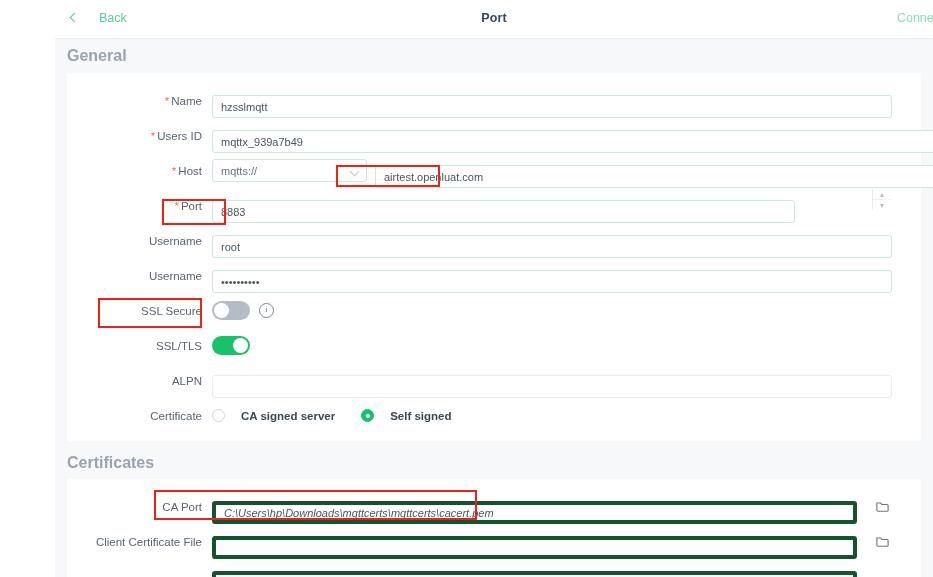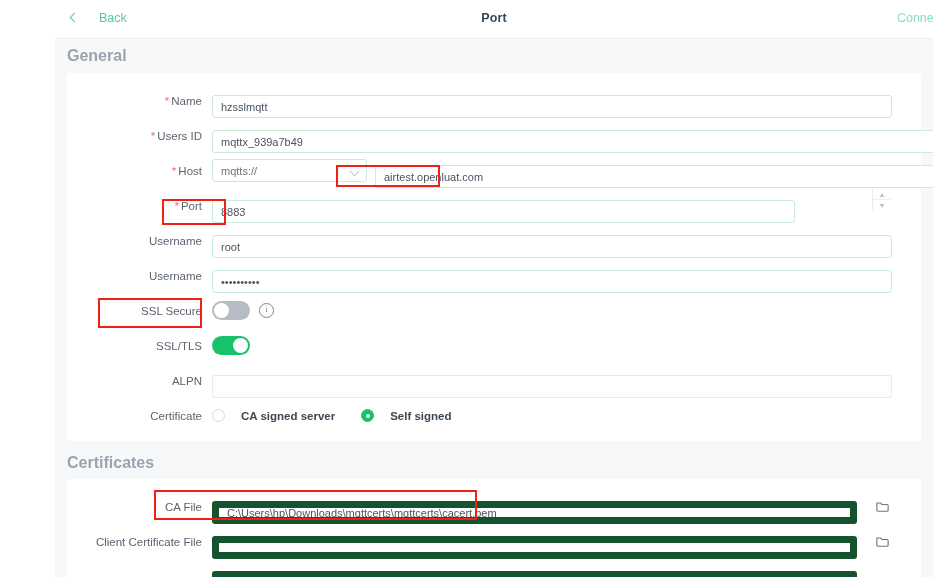--- a/index.html
+++ b/index.html
@@ -250,21 +250,22 @@
     background: #fff;
   }
   .radio-label {
     font-size: 11.5px;
     color: #3d4752;
     font-weight: bold;
   }
   
   .cert-inp {
     width: 645px;
-    border: 7px solid #14532d;
+    border: 4px solid #14532d;
+    font-style: italic;
   }
   .folder-btn {
     margin-left: 18px;
     width: 16px; height: 16px;
     color: #6e7680;
     cursor: pointer;
     flex: 0 0 auto;
   }
   
   .redbox {
@@ -405,21 +406,21 @@
         </div>
       </div>
 
     </div>
 
     <div class="section-head" style="height:38px;line-height:44px">Certificates</div>
 
     <div class="card">
 
       <div class="row">
-        <div class="label">CA File</div>
+        <div class="label">CA Port</div>
         <div class="field-wrap">
           <input class="inp cert-inp" type="text" value="C:\Users\hp\Downloads\mqttcerts\mqttcerts\cacert.pem" style="">
           <span class="folder-btn">
             <svg width="15" height="15" viewBox="0 0 16 16" fill="none" stroke="#6e7680" stroke-width="1.2">
               <path d="M2 4.2h4l1.2 1.6H13a1 1 0 0 1 1 1V12a1 1 0 0 1-1 1H3a1 1 0 0 1-1-1V4.2z"></path>
             </svg>
           </span>
         </div>
       </div>
 

